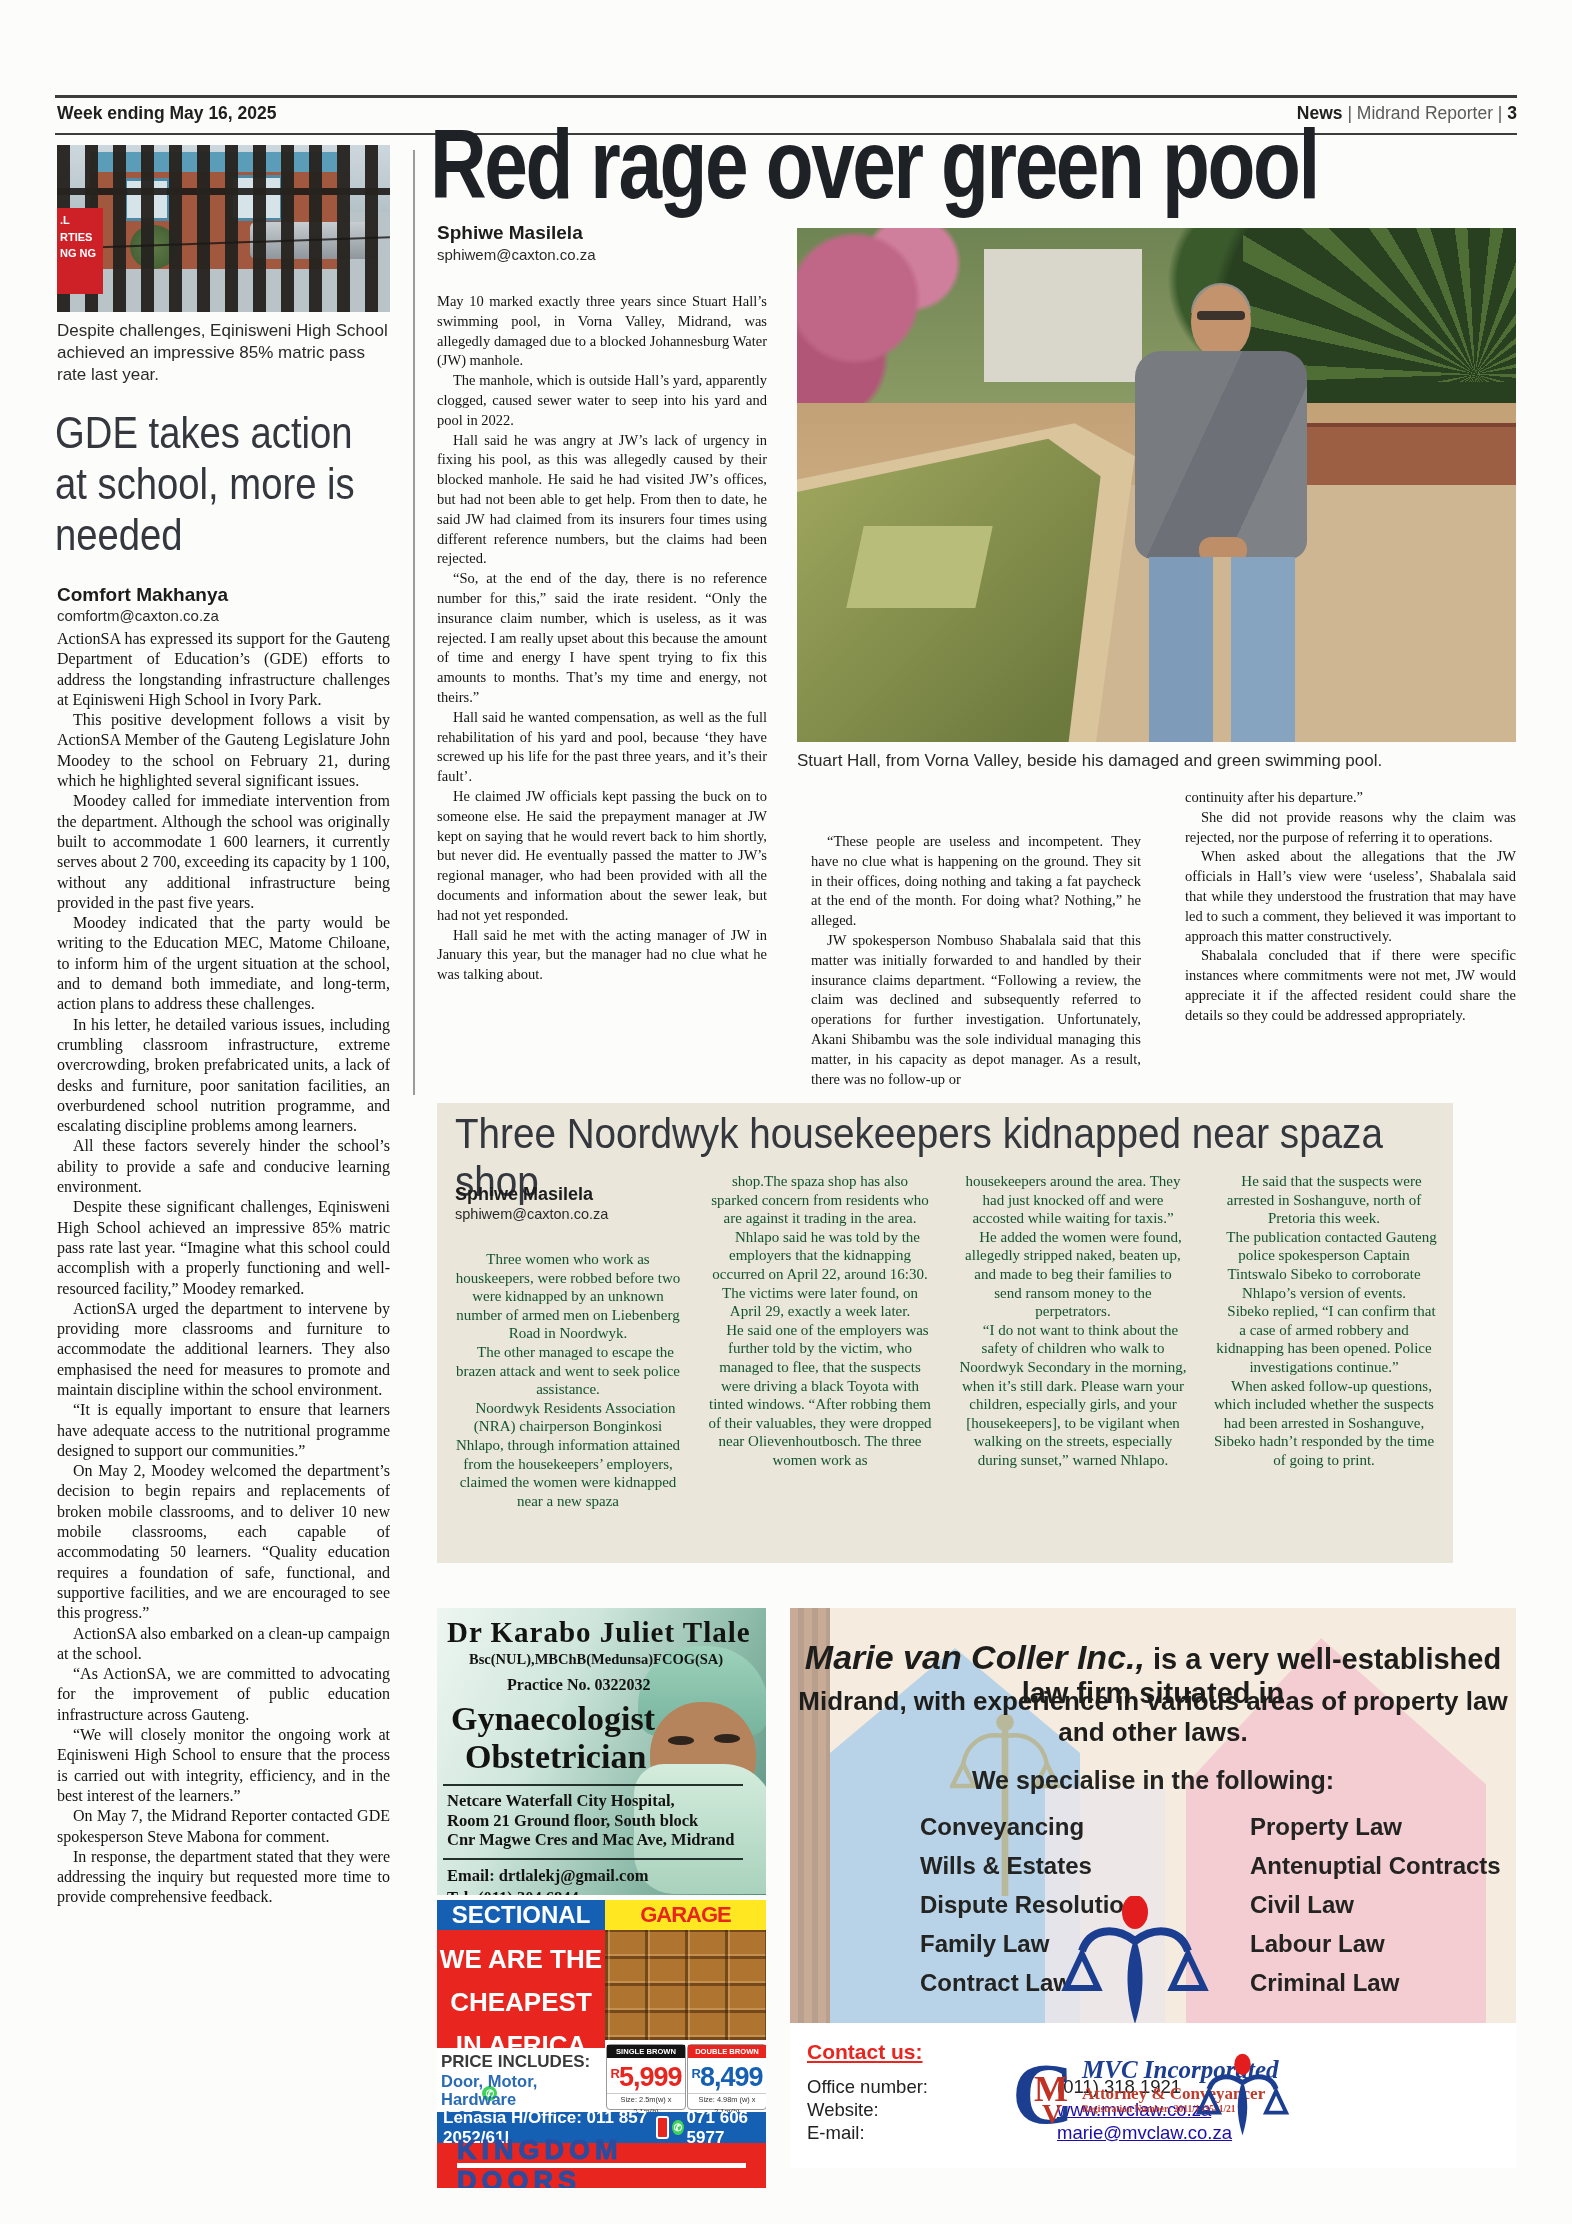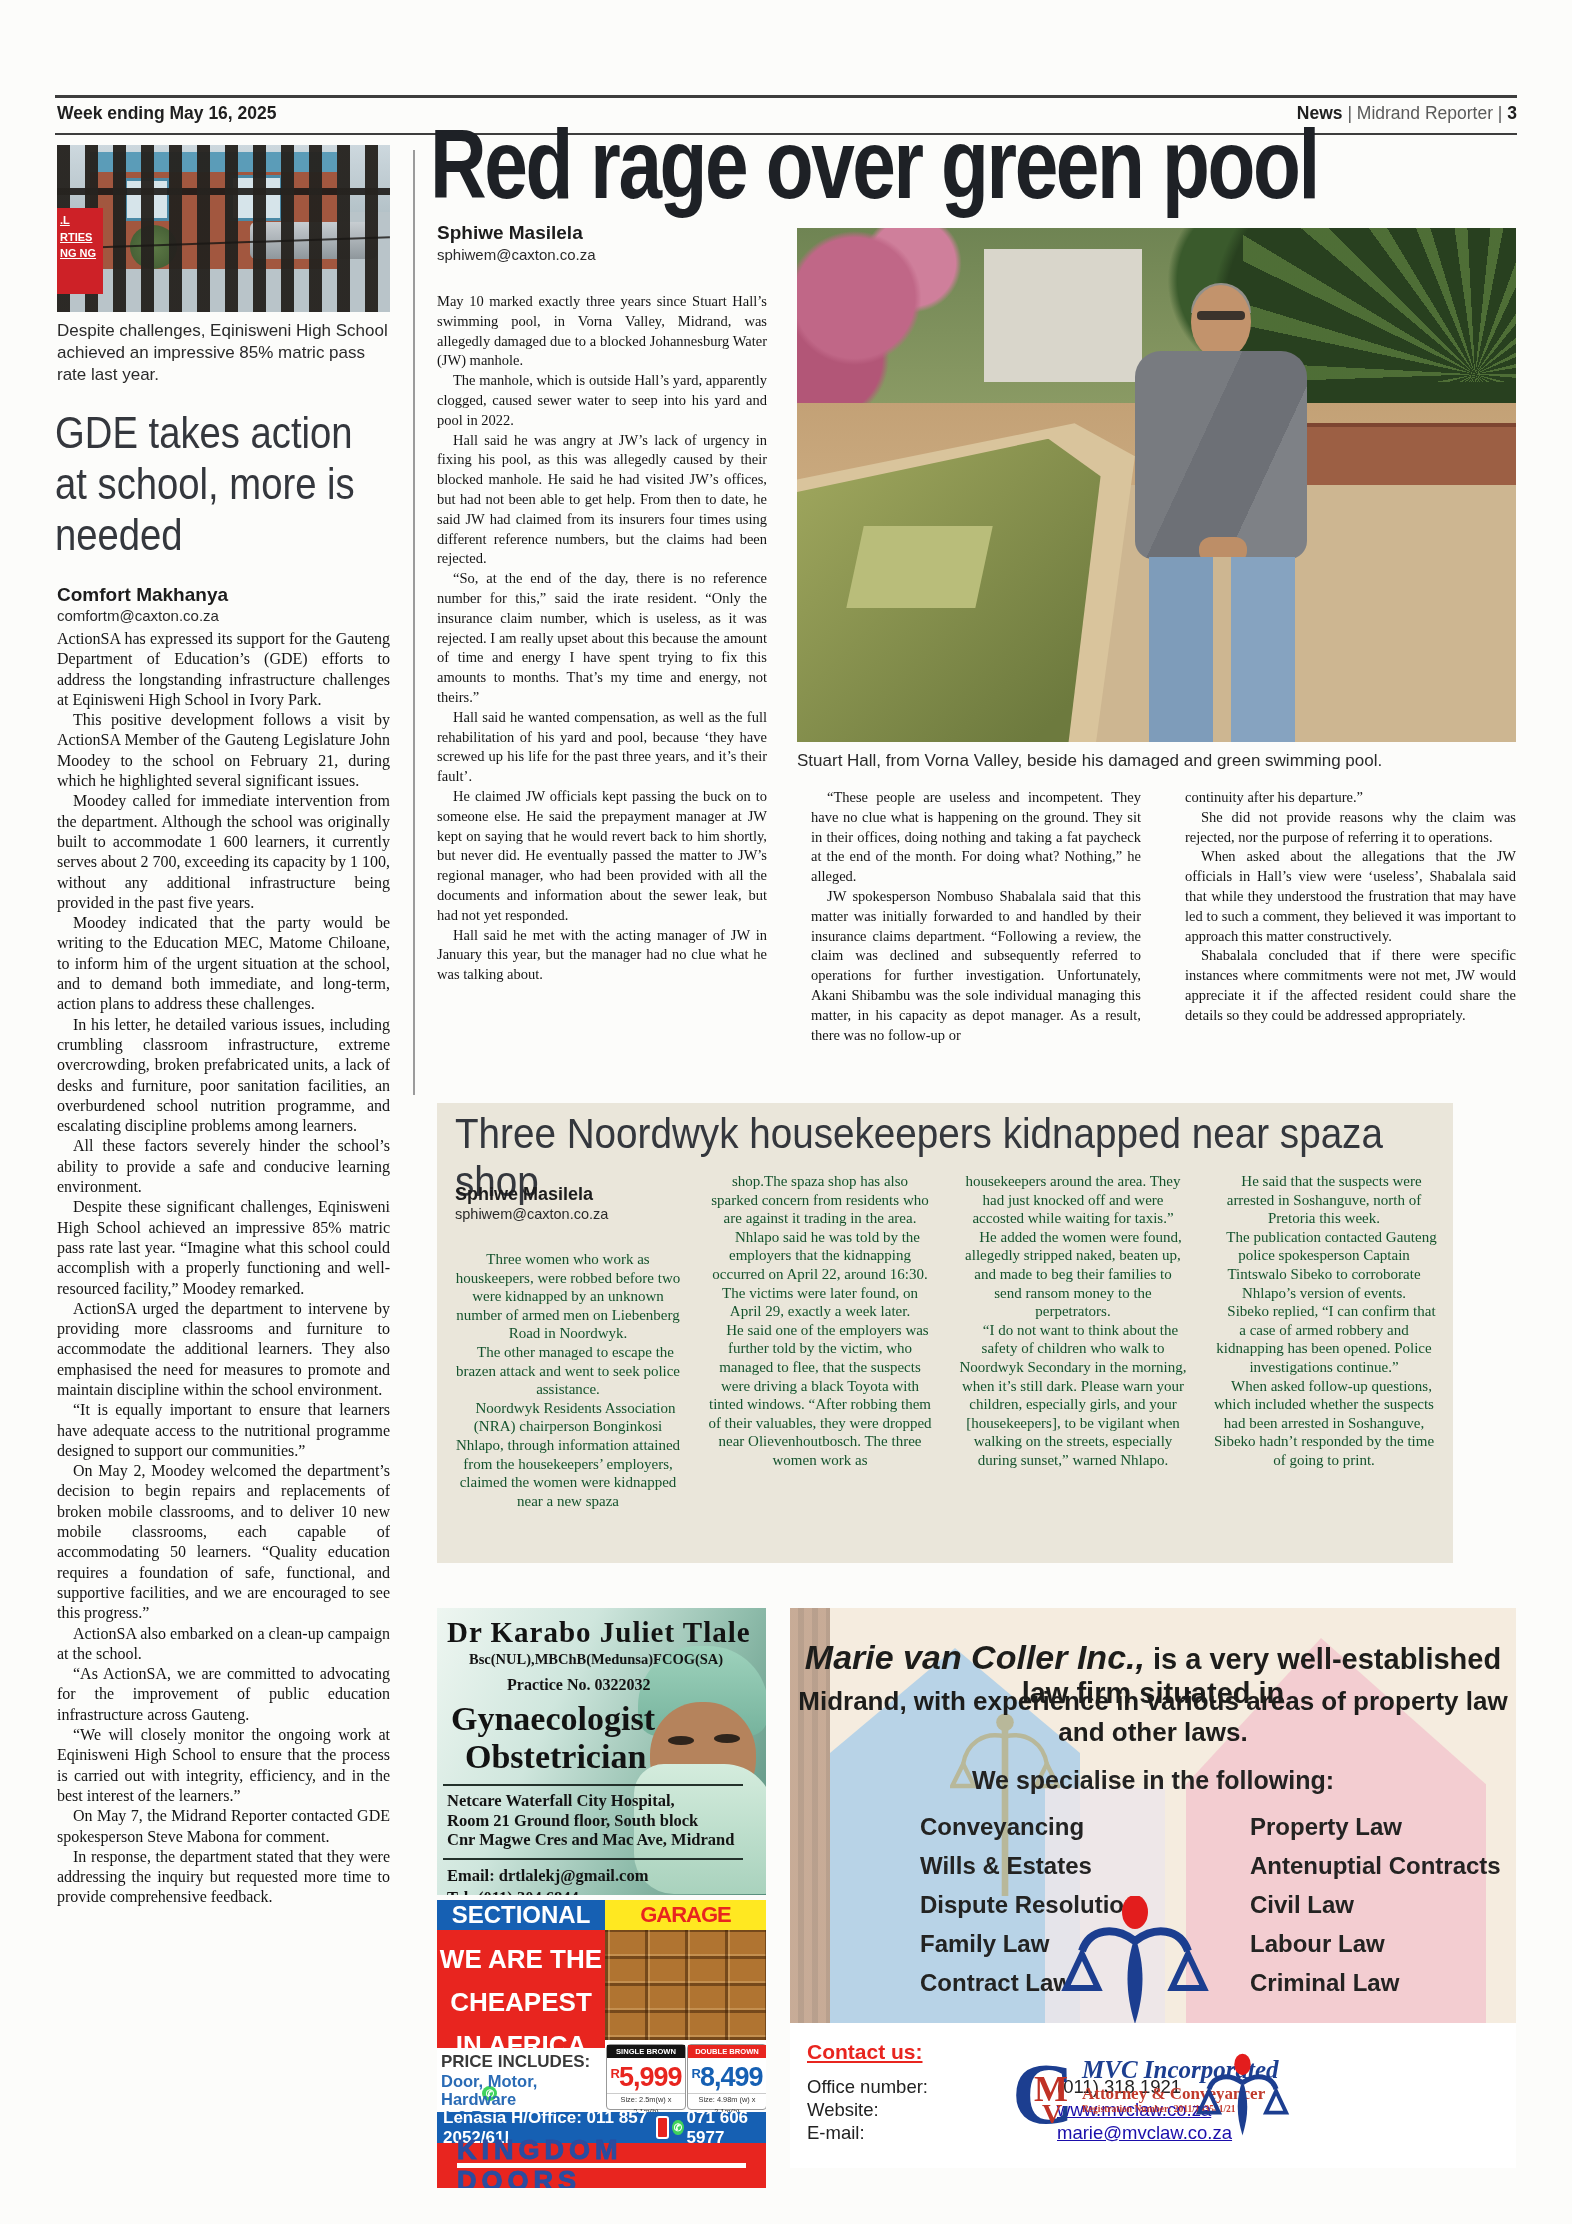--- a/index.html
+++ b/index.html
@@ -18,33 +18,33 @@
   .sp-building{position:absolute;left:10%;top:4%;width:74%;height:70%;background:#a2573f;}
   .sp-trim{position:absolute;left:10%;top:4%;width:74%;height:12%;background:#5b9cb8;}
   .sp-window{position:absolute;background:#d6e4ea;border:3px solid #4b89a6;}
   .sp-bush{position:absolute;left:22%;top:48%;width:14%;height:26%;background:radial-gradient(#5d7a46,#3e5730);border-radius:50%;}
   .sp-cars{position:absolute;left:58%;top:46%;width:38%;height:22%;background:linear-gradient(#c7cdd1,#8f979c);border-radius:6px;}
   .sp-fence{position:absolute;left:0;top:0;width:100%;height:100%;
             background:repeating-linear-gradient(90deg,rgba(38,35,31,.96) 0 13px,rgba(38,35,31,0) 13px 28px);}
   .sp-rail{position:absolute;left:0;top:26%;width:100%;height:7px;background:rgba(28,26,23,.9);}
   .sp-wire{position:absolute;left:0;top:58%;width:100%;height:2px;background:rgba(25,23,20,.8);transform:rotate(-2deg);}
   .sp-sign{position:absolute;left:0;top:38%;width:40px;height:78px;background:#cd2127;color:#fff;
-           font-weight:bold;font-size:11px;line-height:1.5;padding:4px 3px;text-decoration:underline;}
+           font-weight:bold;font-size:11px;line-height:1.5;padding:4px 3px;}
   .school-caption{left:57px;top:320px;width:333px;font-size:17px;line-height:1.28;color:#2b2b2b;}
   .gde-headline{left:55px;top:408px;width:400px;font-size:45px;line-height:1.13;color:#34373d;}
   .squeeze{display:inline-block;transform:scaleX(.85);transform-origin:0 0;white-space:pre-line;}
   .byline-name{font-size:19px;font-weight:bold;color:#1c1c1c;}
   .byline-email{font-size:15px;color:#2a2a2a;}
   .gde-bn{left:57px;top:584px;}
   .gde-be{left:57px;top:607px;}
   .serif{font-family:"Liberation Serif",serif;}
   .article-col{overflow:hidden;text-align:justify;color:#141414;}
   .article-col p{margin:0;text-indent:16px;}
   .article-col p:first-child{text-indent:0;}
-  .article-col.indent-first p:first-child{text-indent:16px;}
+  .article-col.indent-first p:first-child{text-indent:16px;margin-top:44px;}
   .gde-body{left:57px;top:629px;width:333px;height:1520px;font-size:16px;line-height:20.3px;}
   .divider-v{left:413px;top:150px;width:2px;height:945px;background:#9b9b9b;}
   
   .main-headline{left:430px;top:108px;width:1400px;font-size:98px;font-weight:bold;letter-spacing:-3px;
                  color:#1e2126;white-space:nowrap;}
   .main-headline .squeeze{transform:scaleX(.80);}
   .pool-bn{left:437px;top:222px;}
   .pool-be{left:437px;top:246px;}
   .pool-col{font-size:14.5px;line-height:19.8px;}
   .pool-col1{left:437px;top:292px;width:330px;height:802px;}

